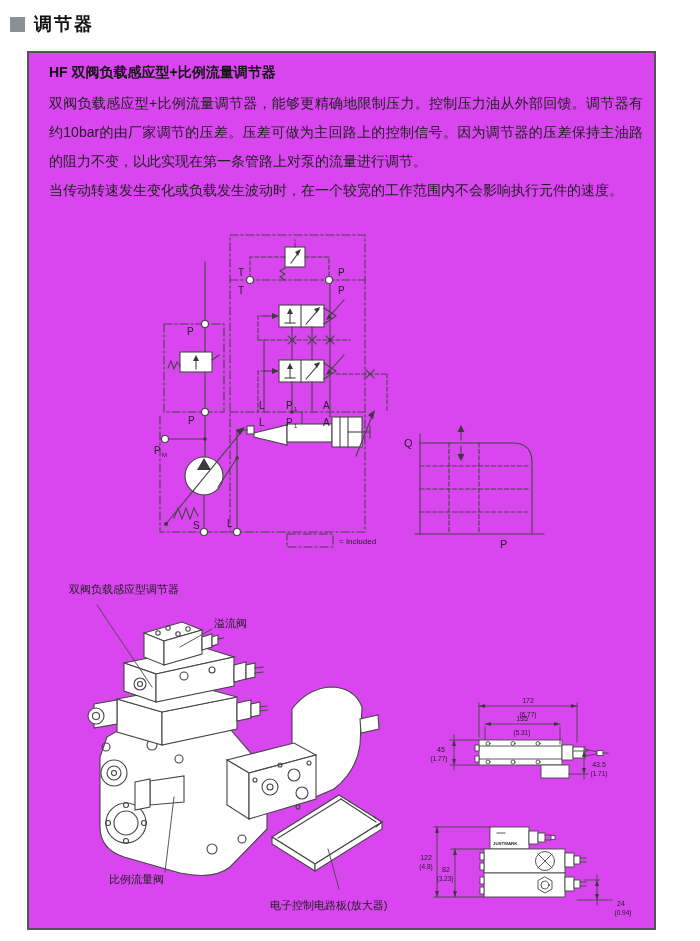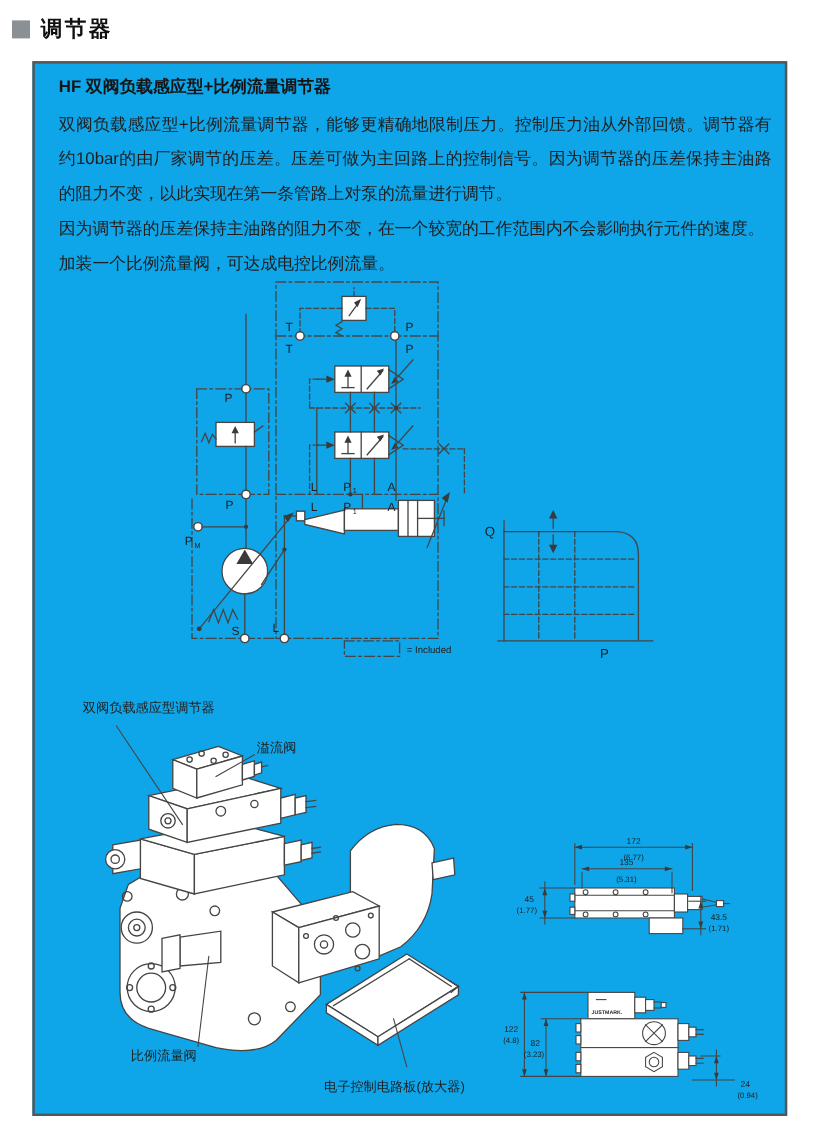--- a/index.html
+++ b/index.html
@@ -1,20 +1,20 @@
 <!DOCTYPE html>
 <html><head>
 <meta charset="utf-8">
 <style>
   html,body{margin:0;padding:0;background:#fff;}
   body{width:700px;height:941px;position:relative;font-family:"Liberation Sans",sans-serif;color:#1c1c1c;}
   .page-header{position:absolute;left:10px;top:12px;display:flex;align-items:center;gap:9px;}
   .bullet{width:15px;height:15px;background:#8a9095;}
   .page-title{font-size:18px;font-weight:bold;margin:0;color:#101010;letter-spacing:2px;text-align:right;}
-  .content-box{position:absolute;left:27px;top:51px;width:629px;height:879px;border:2px solid #555;background:#0ea5e9;box-sizing:border-box;}
+  .content-box{position:absolute;left:27px;top:51px;width:629px;height:879px;border:2px solid #555;background:#d946ef;box-sizing:border-box;}
   .text-block{position:absolute;left:20px;top:11px;width:594px;}
   .section-title{font-size:14px;font-weight:bold;margin:0 0 7px 0;color:#141414;}
   .para{font-size:14px;line-height:29px;margin:0;color:#202020;text-align:justify;}
   svg{position:absolute;overflow:visible;}
   svg .ln{fill:none;stroke:#454545;stroke-width:1.1;stroke-linecap:square;}
   svg .thin{stroke-width:0.9;}
   svg .dd{stroke-dasharray:8 3 2 3;}
   svg .dash{stroke-dasharray:4 2.5;}
   svg .blk{fill:#3a3a3a;stroke:none;}
   svg .port{fill:#fff;stroke:#454545;stroke-width:1.2;}
@@ -29,22 +29,21 @@
 <div class="page-header">
   <span class="bullet"></span>
   <h1 class="page-title">调节器</h1>
 </div>
 
 <div class="content-box">
 
   <div class="text-block">
     <h2 class="section-title">HF 双阀负载感应型+比例流量调节器</h2>
     <p class="para">双阀负载感应型+比例流量调节器，能够更精确地限制压力。控制压力油从外部回馈。调节器有约10bar的由厂家调节的压差。压差可做为主回路上的控制信号。因为调节器的压差保持主油路的阻力不变，以此实现在第一条管路上对泵的流量进行调节。</p>
-    <p class="para">因为调节器的压差保持主油路的阻力不变，在一个较宽的工作范围内不会影响执行元件的速度。</p>
-    <p class="para">加装一个比例流量阀，可达成电控比例流量。</p>
+    <p class="para">当传动转速发生变化或负载发生波动时，在一个较宽的工作范围内不会影响执行元件的速度。</p>
   </div>
 
   <svg style="left:125px;top:175px;width:400px;height:335px" viewBox="0 0 400 335">
     <g class="ln">
       <rect class="dd" x="76" y="7" width="135" height="297"></rect>
       <line class="dd" x1="76" y1="52" x2="211" y2="52"></line>
       <line class="dd" x1="76" y1="184" x2="211" y2="184"></line>
       <rect class="dd" x="10" y="96" width="60" height="88"></rect>
       <polyline class="dd" points="6,188 6,304 76,304" fill="none"></polyline>
     </g>

